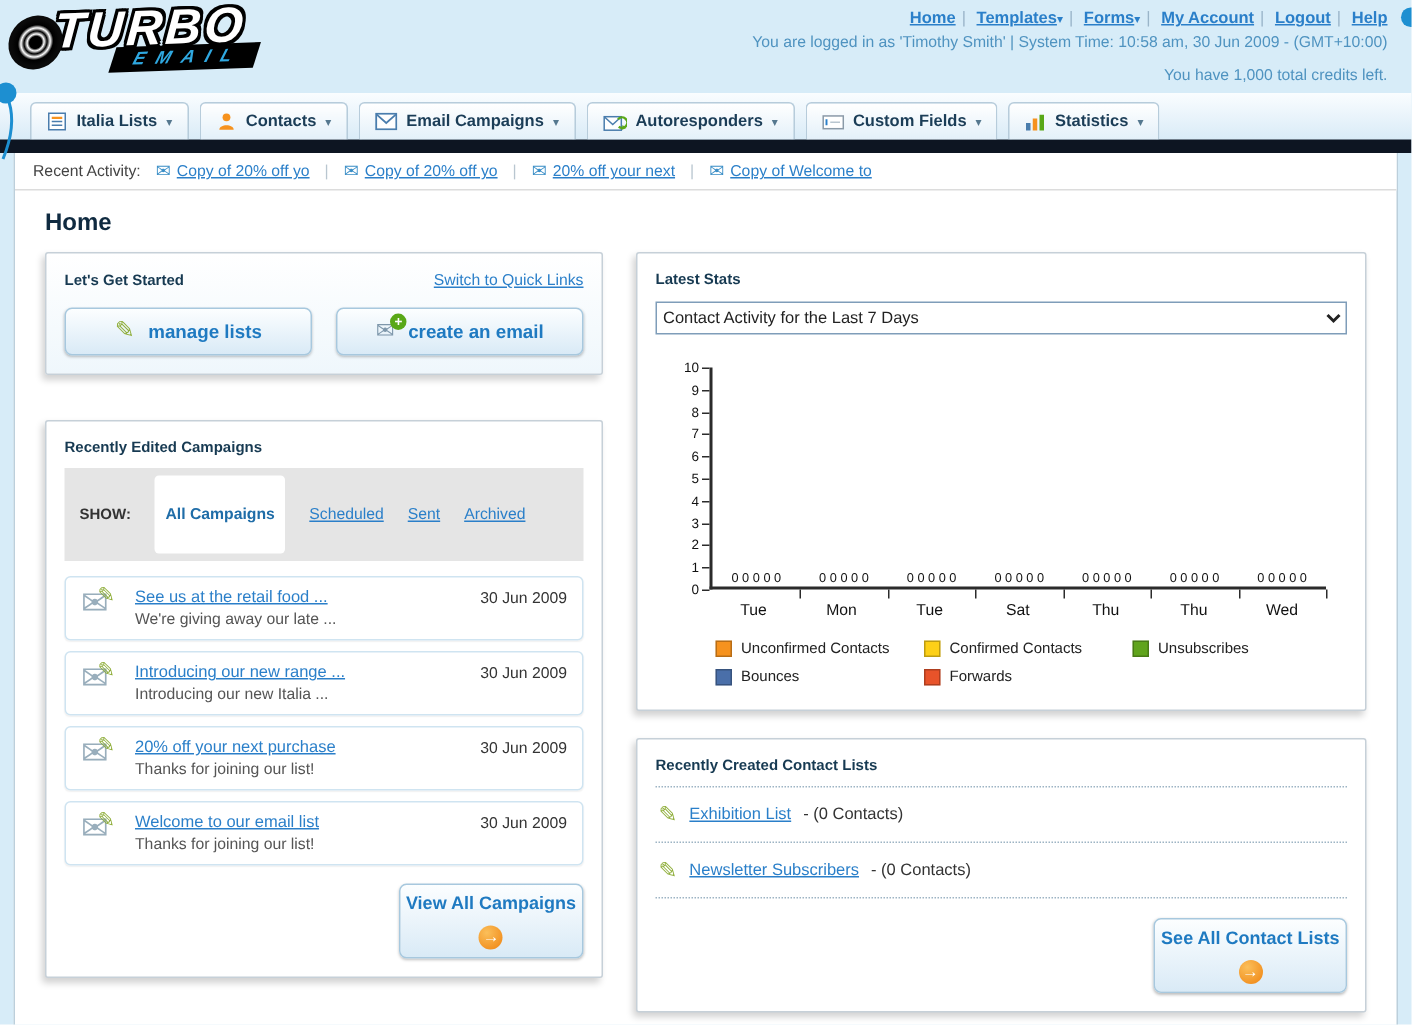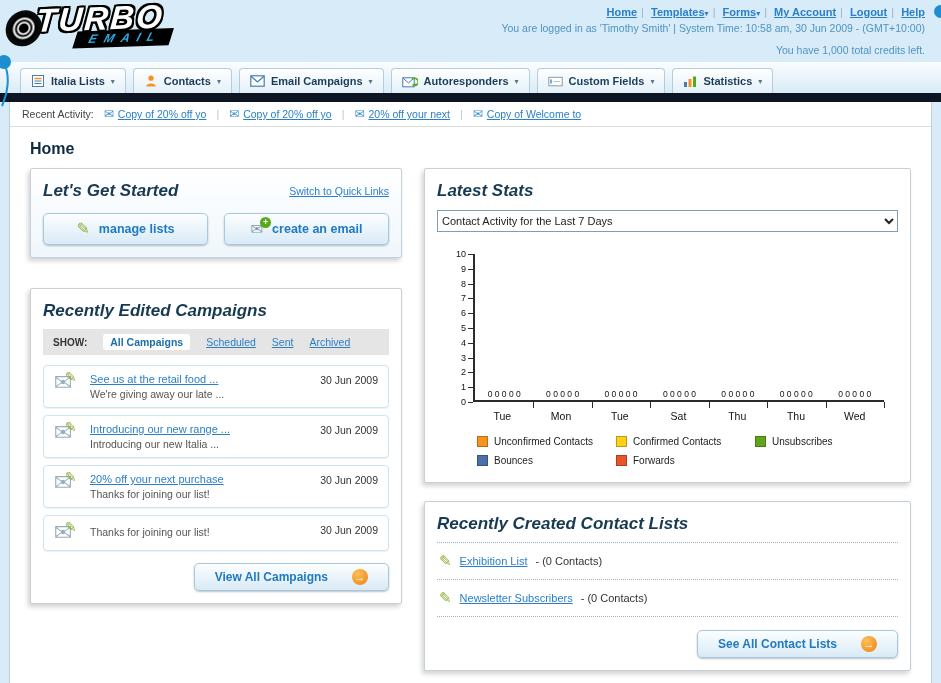--- a/index.html
+++ b/index.html
@@ -57,55 +57,55 @@
   .act-env { color:#3c8fc7; font-size:12px; }
   .act-sep { color:#b9c6d0; }
 
   .page-title { font-size:16px; font-weight:bold; color:#0f2a40; margin:13px 0 10px 20px; }
 
   .columns { display:flex; gap:22px; padding:0 20px; align-items:flex-start; }
   .left-col { width:372px; flex:none; }
   .right-col { flex:1; min-width:0; }
 
   .box { background:#fff; border:1px solid #c6d0d8; border-radius:2px; box-shadow:-2px 3px 5px rgba(0,0,0,0.18); }
-  .box-title { font-size:17px; font-weight:bold; color:#173a52;font-style:italic; }
+  .box-title { font-size:10px; font-weight:bold; color:#173a52; }
 
   
   .get-started { padding:12px; background:linear-gradient(#ffffff,#eff7fc); }
   .gs-head { display:flex; justify-content:space-between; align-items:center; }
   .gs-link { font-size:10.5px; color:#2a7fc9; text-decoration:underline; }
   .gs-buttons { display:flex; gap:16px; margin-top:12px; }
   .big-btn {
     flex:1; height:32px; display:flex; align-items:center; justify-content:center; gap:9px;
     background:linear-gradient(#fcfeff,#d9eaf6); border:1px solid #a7c8de; border-radius:5px;
     box-shadow:0 1px 2px rgba(0,0,0,0.25); font-size:12.5px; font-weight:bold; color:#1f7ac1; cursor:pointer;
   }
   .pencil-ic { color:#8fae3a; font-size:16px; line-height:14px; }
   .env-plus { position:relative; font-size:15px; color:#7e97ab; line-height:14px; }
   .plus-badge { position:absolute; right:-8px; top:-5px; width:11px; height:11px; border-radius:50%; background:#59a817; color:#fff; font-size:9px; line-height:11px; text-align:center; font-weight:bold; }
 
   
   .campaigns { margin-top:30px; padding:12px; }
   .camp-tabs { background:#e5e5e5; display:flex; align-items:center; gap:16px; padding:5px 10px; margin-top:8px; font-size:10.5px; }
   .show-label { font-weight:bold; color:#333; font-size:10px; }
   .camp-tab { color:#2a7fc9; text-decoration:underline; }
-  .camp-tab.active { background:#fff; border-radius:3px; padding:2px 7px; font-weight:bold; text-decoration:none; color:#1f6da8; }
+  .camp-tab.active { background:#fff; border-radius:3px; padding:20px 7px; font-weight:bold; text-decoration:none; color:#1f6da8; }
   .camp-rows { margin-top:10px; }
   .camp-row { display:flex; align-items:flex-start; gap:10px; border:1px solid #cfe4f1; border-radius:4px; padding:7px 10px; margin-bottom:7px; box-shadow:0 1px 1px rgba(0,0,0,0.06); }
   .envpen { position:relative; width:26px; flex:none; font-size:22px; color:#99aebc; line-height:20px; }
   .envpen .pen { position:absolute; left:11px; top:-6px; font-size:14px; color:#8fae3a; }
   .camp-text { flex:1; min-width:0; }
   .camp-title { font-size:11px; color:#2a7fc9; text-decoration:underline; display:block; }
   .camp-sub { font-size:10.5px; color:#555; margin-top:3px; }
   .camp-date { font-size:10.5px; color:#333; margin-left:auto; flex:none; padding-top:1px; }
   .view-all-row { text-align:right; margin-top:12px; }
   .pill-btn {
-    display:inline-flex; align-items:center; gap:24px; padding:5px 20px;
+    display:inline-flex; align-items:center; gap:8px; padding:5px 4px;
     background:linear-gradient(#fcfeff,#d9eaf6); border:1px solid #a7c8de; border-radius:5px;
-    box-shadow:0 1px 2px rgba(0,0,0,0.25); font-size:12px; font-weight:bold; color:#1f7ac1; cursor:pointer;
+    box-shadow:0 1px 2px rgba(0,0,0,0.25); font-size:12px; font-weight:bold; color:#1f7ac1; cursor:pointer;flex-direction:column;
   }
   .arrow-circle { width:16px; height:16px; border-radius:50%; background:radial-gradient(circle at 35% 30%,#fbbf5a,#ef8310); color:#fff; font-size:11px; line-height:16px; text-align:center; font-weight:bold; }
 
   
   .stats { padding:12px; }
   .stats-select { width:100%; margin-top:9px; font-size:11px; height:22px; border:1px solid #7f9db9; color:#222; background:#fff; }
   .stats-plot { position:relative; height:148px; margin:22px 14px 0 36px; border-left:2px solid #2b2b2b; border-bottom:2px solid #2b2b2b; }
   .ylab { position:absolute; left:-26px; width:17px; text-align:right; font-size:9px; color:#111; }
   .ytk { position:absolute; left:-7px; width:5px; height:1px; background:#2b2b2b; }
   .zrow { position:absolute; left:0; right:0; bottom:1px; display:flex; }
@@ -294,20 +294,21 @@
             <span class="envpen">✉<span class="pen">✎</span></span>
             <span class="camp-text">
               <a class="camp-title">20% off your next purchase</a>
               <div class="camp-sub">Thanks for joining our list!</div>
             </span>
             <span class="camp-date">30 Jun 2009</span>
           </div>
           <div class="camp-row">
             <span class="envpen">✉<span class="pen">✎</span></span>
             <span class="camp-text">
+              <a class="camp-title">Welcome to our email list</a>
               <div class="camp-sub">Thanks for joining our list!</div>
             </span>
             <span class="camp-date">30 Jun 2009</span>
           </div>
         </div>
         <div class="view-all-row">
           <span class="pill-btn">
             <span>View All Campaigns</span>
             <span class="arrow-circle">→</span>
           </span>

